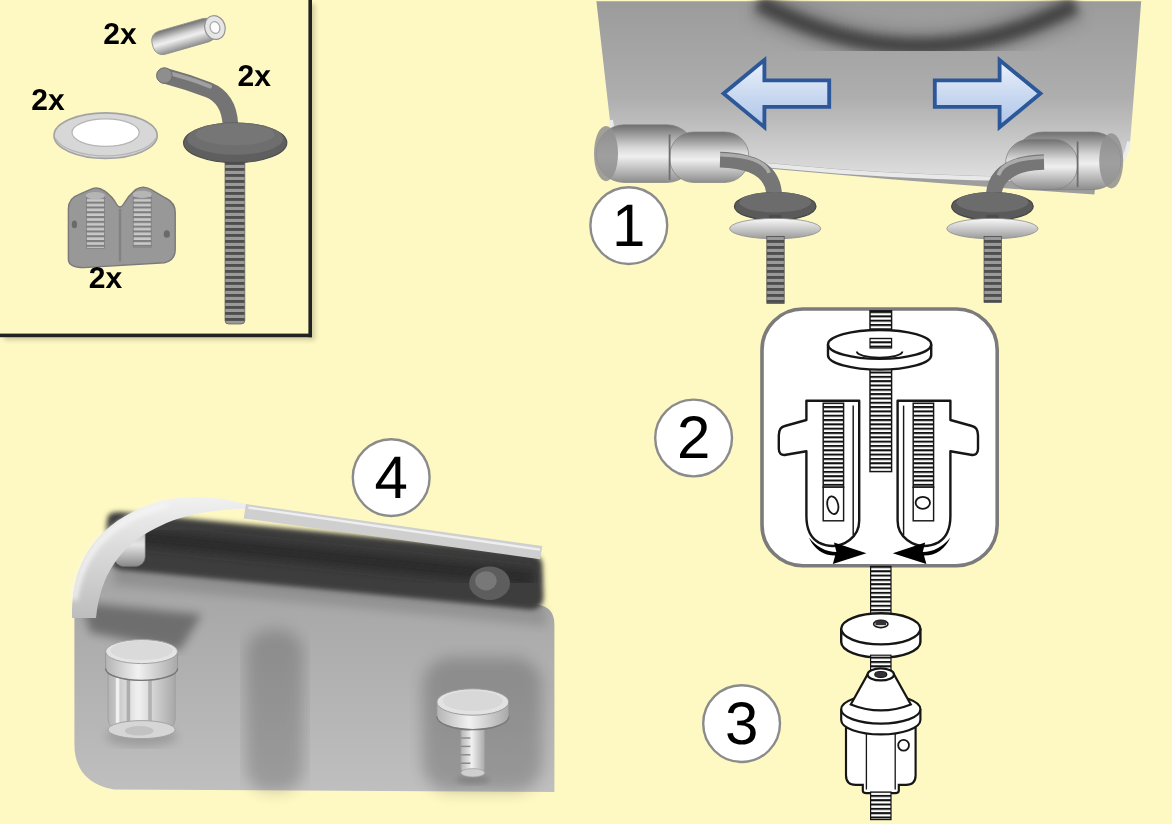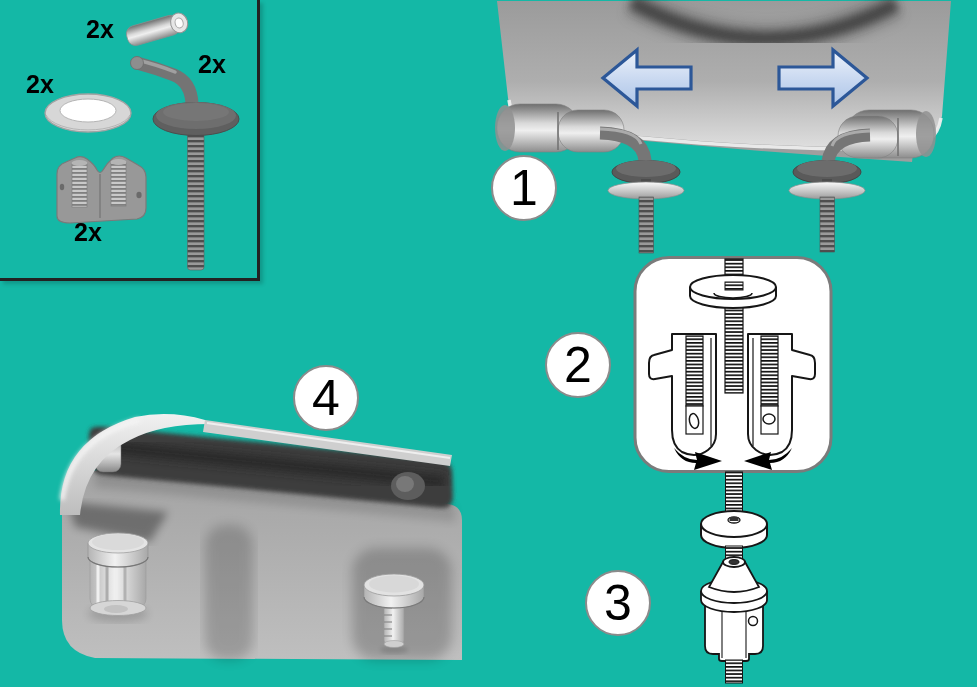--- a/index.html
+++ b/index.html
@@ -1,16 +1,16 @@
 <!DOCTYPE html>
 <html><head>
 <meta charset="utf-8">
 <style>
   html,body{margin:0;padding:0;background:#fff;}
-  .stage{position:relative;width:977px;height:687px;background:#14b8a6;overflow:hidden;
+  .stage{position:relative;width:977px;height:687px;background:#fef9c3;overflow:hidden;
          font-family:"Liberation Sans",sans-serif;}
   .parts-box{position:absolute;left:0;top:0;width:257px;height:278px;
              border-right:3px solid #222;border-bottom:3px solid #222;
              box-shadow:3px 3px 4px rgba(0,0,0,.18);background:transparent;}
   .qty-label{position:absolute;font-weight:700;font-size:25px;line-height:1;color:#000;}
   .num-badge{position:absolute;width:62px;height:62px;border:2.5px solid #8b8b8b;border-radius:50%;
              background:#fff;display:flex;align-items:center;justify-content:center;
              font-size:50px;font-weight:400;color:#000;line-height:1;}
   svg.art{position:absolute;left:0;top:0;}
 </style>

